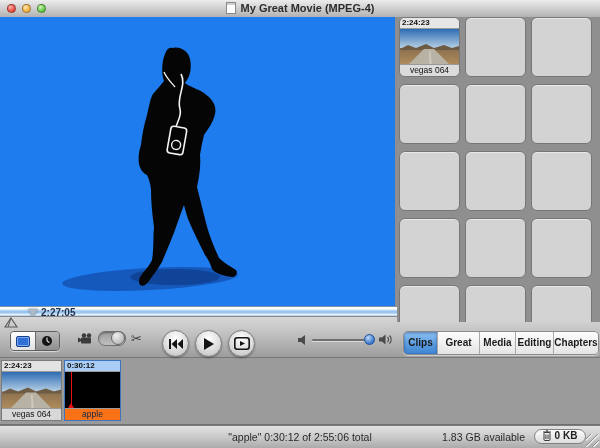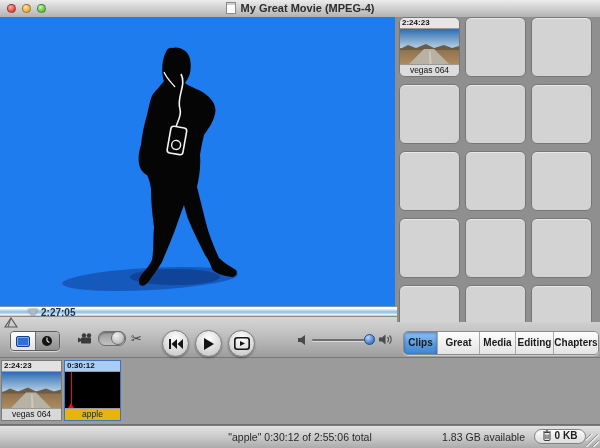--- a/index.html
+++ b/index.html
@@ -113,21 +113,21 @@
   .shelf{
     position:absolute;left:0;top:358px;width:600px;height:67px;
     background:#9b9b9b;border-bottom:1px solid #6f6f6f;box-sizing:border-box;
   }
   .tclip{position:absolute;top:2px;height:61px;display:flex;flex-direction:column;border:1px solid #7a7a7a;box-sizing:border-box;background:#000;}
   .tclip .hdr{height:10px;font-size:8px;font-weight:bold;color:#111;line-height:10px;padding-left:2px;background:#e2e2e2;border-bottom:1px solid #9a9a9a;}
   .tclip .art{flex:1;position:relative;overflow:hidden;background:#000;}
   .tclip .ftr{height:11px;font-size:8.5px;color:#111;line-height:11px;text-align:center;background:#d8d8d8;border-top:1px solid #9a9a9a;}
   .tclip.sel{border:1px solid #3f74bf;}
   .tclip.sel .hdr{background:#a9cdf4;}
-  .tclip.sel .ftr{background:#eab308;color:#06264f;}
+  .tclip.sel .ftr{background:#f97316;color:#06264f;}
   .red-playhead{position:absolute;left:6px;top:0;width:1px;height:100%;background:#e81010;}
   .red-playhead:after{
     content:"";position:absolute;left:-3px;bottom:0;width:0;height:0;
     border-left:3px solid transparent;border-right:3px solid transparent;border-bottom:5px solid #e81010;
   }
   
   .statusbar{
     position:absolute;left:0;top:425px;width:600px;height:23px;
     background:linear-gradient(180deg,#e2e2e2 0%,#cacaca 50%,#ababab 100%);
     border-top:1px solid #7c7c7c;box-sizing:border-box;font-size:10.5px;color:#2a2a2a;

